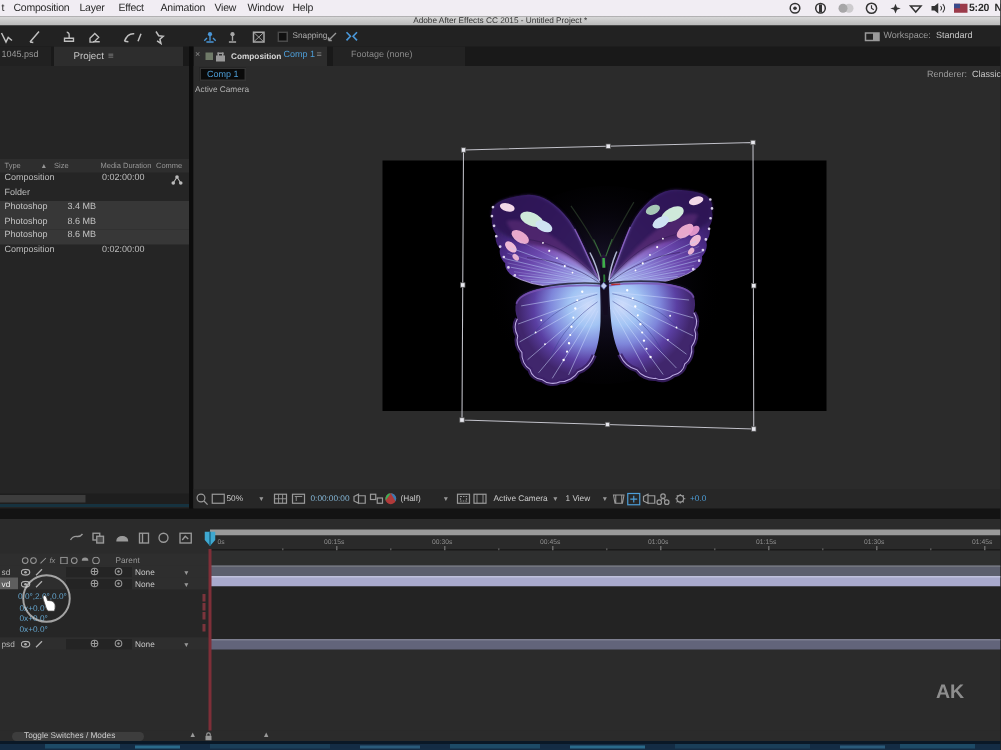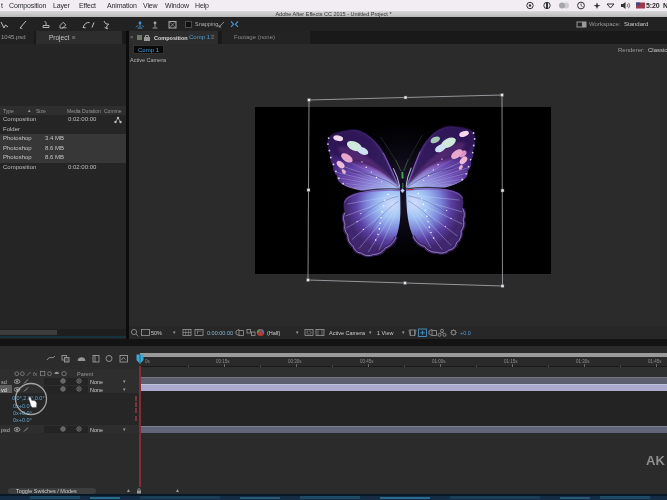--- a/index.html
+++ b/index.html
@@ -520,14 +520,14 @@
     <div class="abs" style="left:30px;top:2px;width:50px;height:3px;background:#1d4a66"></div>
     <div class="abs" style="left:90px;top:3px;width:30px;height:2px;background:#2a6a8a"></div>
     <div class="abs" style="left:240px;top:3px;width:40px;height:2px;background:#2a5a7a"></div>
     <div class="abs" style="left:380px;top:3px;width:50px;height:2px;background:#2a6a8a"></div>
     <div class="abs" style="left:560px;top:3px;width:30px;height:2px;background:#2a5a7a"></div>
     <div class="abs" style="left:140px;top:2px;width:80px;height:3px;background:#1a3e58"></div>
     <div class="abs" style="left:300px;top:2px;width:60px;height:3px;background:#1d4a66"></div>
     <div class="abs" style="left:450px;top:2px;width:90px;height:3px;background:#1a3e58"></div>
     <div class="abs" style="left:600px;top:2px;width:50px;height:3px;background:#1d4a66"></div>
   </div>
-  <div class="abs" style="left:646px;top:453px;font-size:13px;font-weight:bold;color:#8e8e8e">AK</div>
+  <div class="abs" style="left:624px;top:453px;font-size:13px;font-weight:bold;color:#8e8e8e">AK</div>
 </div>
 
 </body></html>

